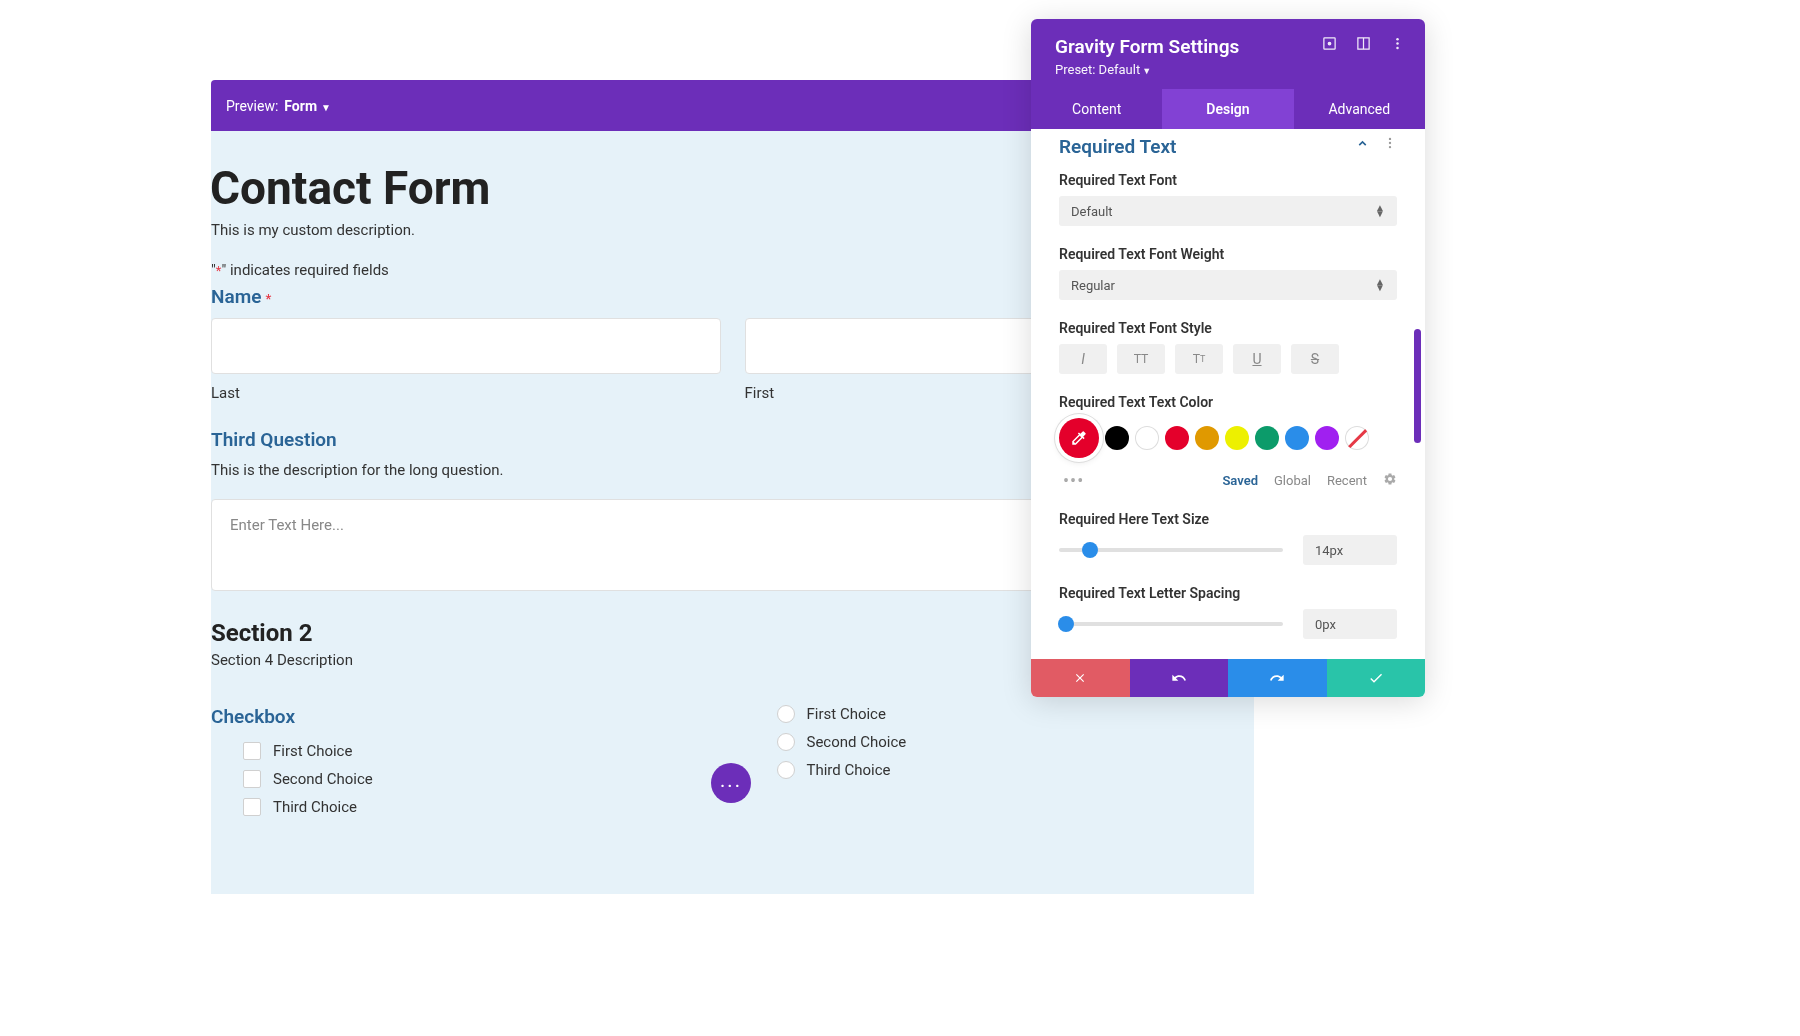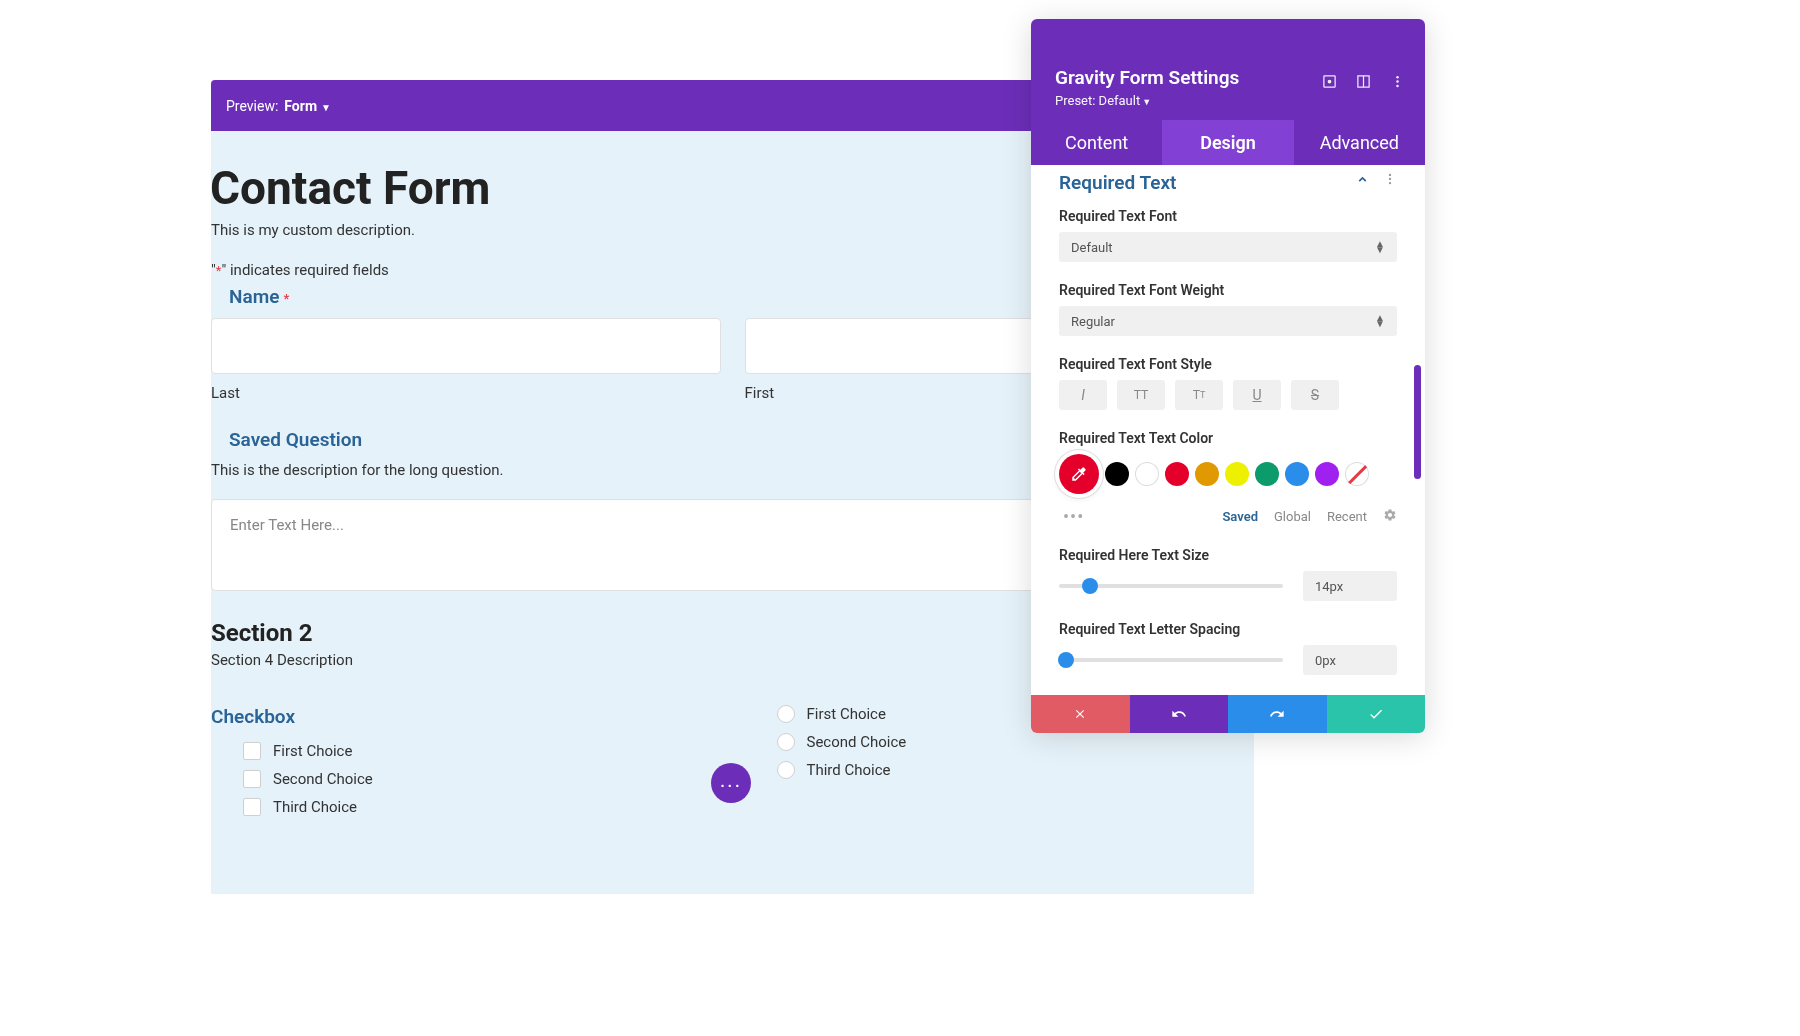--- a/index.html
+++ b/index.html
@@ -11,21 +11,21 @@
 .preview-label { font-size: 14px; font-weight: 400; margin-right: 6px; }
 .preview-form { font-size: 14px; font-weight: 700; }
 .preview-caret { margin-left: 4px; font-size: 10px; }
 
 .form-content { background: #e6f2f9; padding: 30px 0 40px 0; }
 .form-title { font-size: 46px; font-weight: 700; color: #222; padding: 0 0 6px 0; margin-left: -1px; }
 .form-desc { font-size: 15px; color: #333; margin-bottom: 22px; }
 .required-note { font-size: 15px; color: #333; margin-bottom: 6px; }
 .required-note .ast { color: #e63946; font-size: 13px; }
 
-.field-label { font-size: 19px; font-weight: 600; color: #2a6496; margin-bottom: 10px; display: flex; align-items: baseline; gap: 4px; padding-left: 18px; }
+.field-label { font-size: 19px; font-weight: 600; color: #2a6496; margin-bottom: 10px; display: flex; align-items: baseline; gap: 4px; }
 .field-label .ast { color: #e63946; font-size: 13px; }
 
 .name-row { display: flex; gap: 24px; margin-bottom: 26px; }
 .name-col { flex: 1; }
 .text-input { width: 100%; height: 56px; background: #fff; border: 1px solid #e0e0e0; border-radius: 4px; margin-bottom: 10px; }
 .sub-label { font-size: 15px; color: #333; }
 
 .field-section { margin-bottom: 28px; }
 .desc-text { font-size: 15px; color: #333; margin-top: 6px; margin-bottom: 20px;}
 .textarea { width: 100%; height: 92px; background: #fff; border: 1px solid #e0e0e0; border-radius: 4px; padding: 16px 18px; font-size: 15px; color: #888; }
@@ -38,29 +38,29 @@
 .choice-label { font-size: 19px; font-weight: 600; color: #2a6496; margin-bottom: 14px; }
 .choice-item { display: flex; align-items: center; gap: 12px; font-size: 15px; color: #333; margin-bottom: 10px; padding-left: 32px; }
 .cb-box { width: 18px; height: 18px; background: #fff; border: 1px solid #d0d0d0; border-radius: 2px; }
 .radio-box { width: 18px; height: 18px; background: #fff; border: 1px solid #d0d0d0; border-radius: 50%; }
 
 .fab { position: absolute; width: 40px; height: 40px; background: #6c2eb9; border-radius: 50%; display: flex; align-items: center; justify-content: center; color: #fff; font-size: 20px; letter-spacing: 2px; }
 
 
 .settings-panel { position: absolute; right: 375px; top: 19px; width: 394px; background: #fff; border-radius: 6px; box-shadow: 0 4px 30px rgba(0,0,0,0.15); overflow: hidden; }
 .panel-header { background: #6c2eb9; color: #fff; padding: 16px 20px 12px 24px; }
-.panel-title-row { display: flex; align-items: flex-end; justify-content: space-between; margin-top: 31px; }
+.panel-title-row { display: flex; align-items: flex-start; justify-content: space-between; }
 .panel-title { font-size: 19px; font-weight: 600; }
 .panel-icons { display: flex; gap: 18px; align-items: center; }
 .panel-icon { width: 16px; height: 16px; opacity: 0.9; cursor: pointer; display: flex; align-items: center; justify-content: center; }
 .panel-preset { font-size: 13px; margin-top: 4px; opacity: 0.95; }
 .panel-preset-caret { font-size: 9px; margin-left: 2px; }
 
 .panel-tabs { display: flex; background: #6c2eb9; }
-.panel-tab { flex: 1; text-align: center; padding: 12px 0; font-size: 18px; color: #fff; cursor: pointer; }
+.panel-tab { flex: 1; text-align: center; padding: 12px 0; font-size: 14px; color: #fff; cursor: pointer; }
 .panel-tab.active { background: #8241d4; font-weight: 600; }
 
 .panel-body { background: #fff; padding: 0; max-height: 540px; overflow-y: auto; position: relative; }
 .panel-body::-webkit-scrollbar { width: 8px; }
 .panel-body::-webkit-scrollbar-thumb { background: #6c2eb9; border-radius: 4px; }
 .scrollbar-fake { position: absolute; right: 4px; top: 200px; width: 7px; height: 114px; background: #6c2eb9; border-radius: 4px; }
 
 .section-head { display: flex; align-items: flex-start; justify-content: space-between; padding: 6px 28px 14px 28px; cursor: pointer; }
 .section-head-title { font-size: 19px; font-weight: 600; color: #2a6496; }
 .section-head-icons { display: flex; gap: 14px; align-items: center; }
@@ -130,21 +130,21 @@
         <div class="text-input"></div>
         <div class="sub-label">Last</div>
       </div>
       <div class="name-col">
         <div class="text-input"></div>
         <div class="sub-label">First</div>
       </div>
     </div>
 
     <div class="field-section">
-      <div class="field-label">Saved Question</div>
+      <div class="field-label">Third Question</div>
       <div class="desc-text">This is the description for the long question.</div>
       <div class="textarea">Enter Text Here...</div>
     </div>
 
     <div class="field-section">
       <div class="section-title">Section 2</div>
       <div class="section-desc">Section 4 Description</div>
 
       <div class="choice-row">
         <div class="choice-col">

